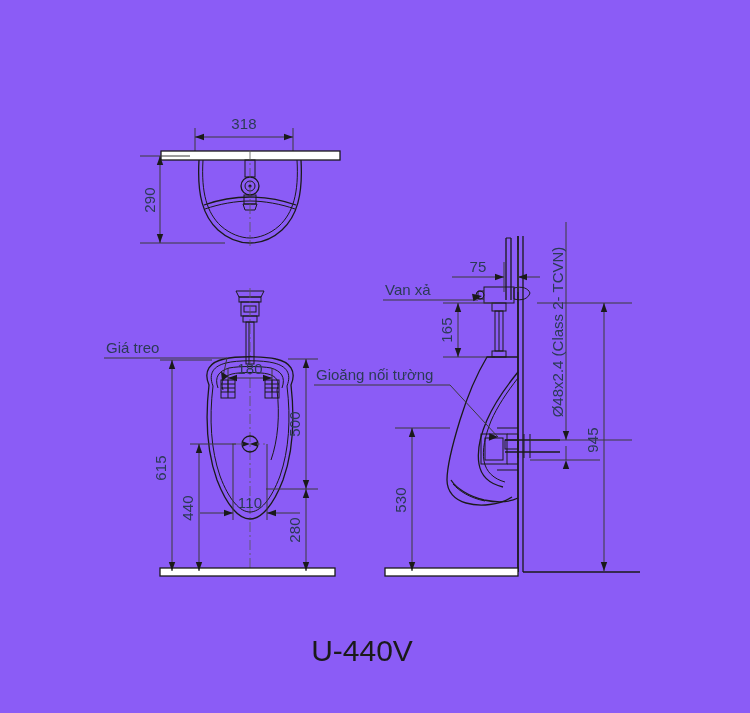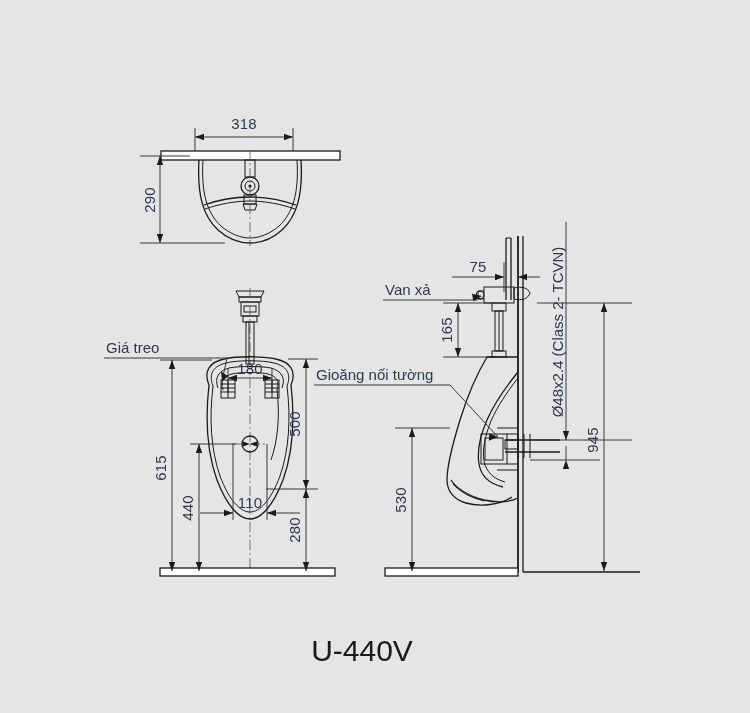--- a/index.html
+++ b/index.html
@@ -1,17 +1,17 @@
 <!DOCTYPE html>
 <html><head>
 <meta charset="utf-8">
 <style>
   html,body{margin:0;padding:0;background:#ffffff;}
   body{width:750px;height:713px;font-family:"Liberation Sans",sans-serif;overflow:hidden;}
-  #sheet{position:relative;width:750px;height:713px;background:#e5e5e5;}
+  #sheet{position:relative;width:750px;height:713px;background:#8b5cf6;}
   svg{display:block;}
   .dimtxt{font-family:"Liberation Sans",sans-serif;font-size:15px;fill:#2b3a55;letter-spacing:.2px;}
   .lbltxt{font-family:"Liberation Sans",sans-serif;font-size:15px;fill:#2b3a55;}
   .model{font-family:"Liberation Sans",sans-serif;font-size:30px;fill:#1a1a1a;}
   .ln{stroke:#1a1a1a;fill:none;}
   .thin{stroke-width:1;}
   .med{stroke-width:1.3;}
   .thick{stroke-width:1.8;}
   .dim{stroke:#3a3a3a;stroke-width:1;fill:none;}
   .center{stroke:#555;stroke-width:.8;fill:none;stroke-dasharray:10 3 2 3;}

